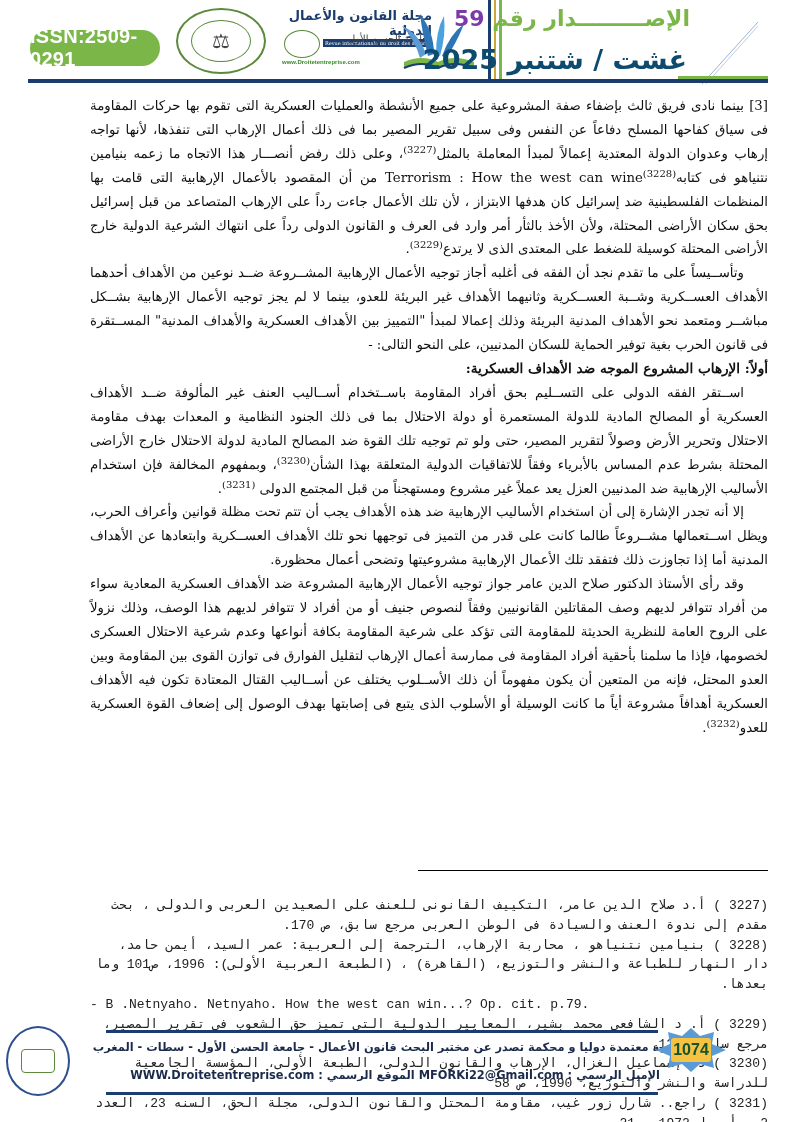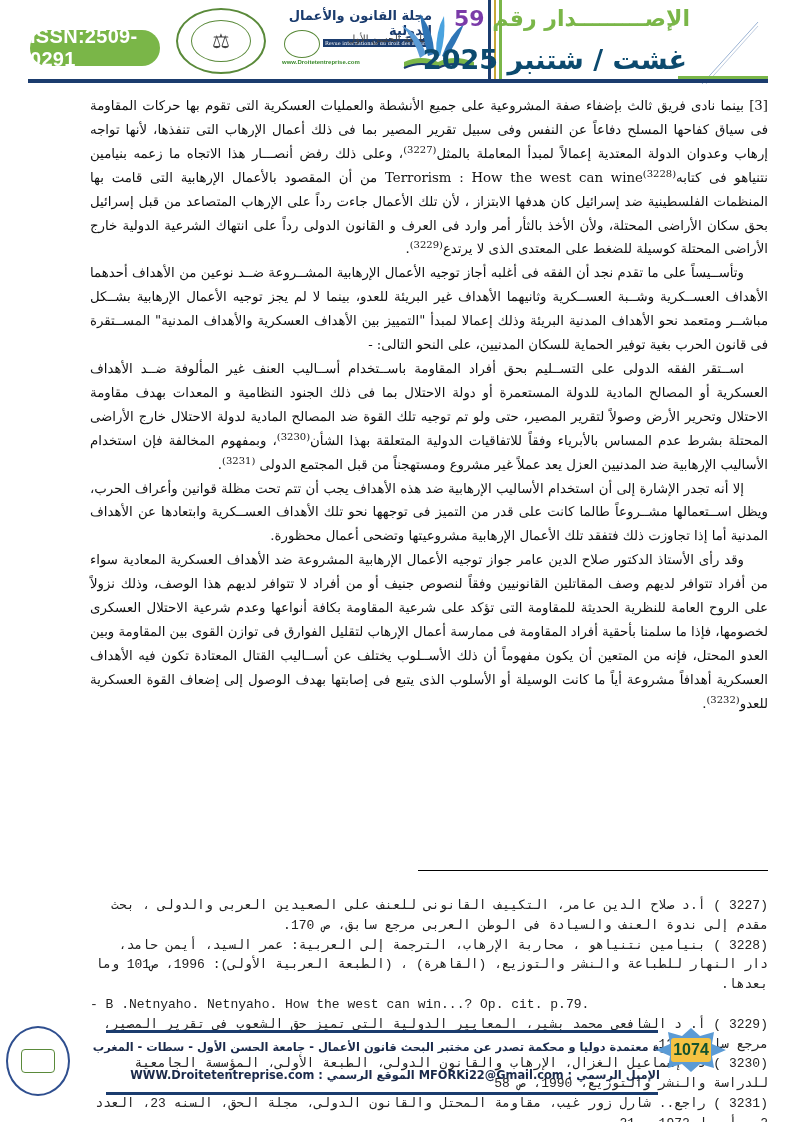--- a/index.html
+++ b/index.html
@@ -106,20 +106,21 @@
   </svg>
 
   <div class="header-rule"></div>
 </div>
 
 <div class="body-text">
   <p><span>[3] بينما نادى فريق ثالث بإضفاء صفة المشروعية على جميع الأنشطة والعمليات العسكرية التى تقوم بها حركات المقاومة فى سياق كفاحها المسلح دفاعاً عن النفس وفى سبيل تقرير المصير بما فى ذلك أعمال الإرهاب التى تنفذها، لأنها تواجه إرهاب وعدوان الدولة المعتدية إعمالاً لمبدأ المعاملة بالمثل</span><sup>(3227)</sup><span>، وعلى ذلك رفض أنصـــار هذا الاتجاه ما زعمه بنيامين نتنياهو فى كتابه</span><span>Terrorism : How the west can wine</span><sup>(3228)</sup><span> من أن المقصود بالأعمال الإرهابية التى قامت بها المنظمات الفلسطينية ضد إسرائيل كان هدفها الابتزاز ، لأن تلك الأعمال جاءت رداً على الإرهاب المتصاعد من قبل إسرائيل بحق سكان الأراضى المحتلة، ولأن الأخذ بالثأر أمر وارد فى العرف و القانون الدولى رداً على انتهاك الشرعية الدولية خارج الأراضى المحتلة كوسيلة للضغط على المعتدى الذى لا يرتدع</span><sup>(3229)</sup>.</p>
 
   <p class="indent">وتأســيساً على ما تقدم نجد أن الفقه فى أغلبه أجاز توجيه الأعمال الإرهابية المشــروعة ضــد نوعين من الأهداف أحدهما الأهداف العســكرية وشــبة العســكرية وثانيهما الأهداف غير البريئة للعدو، بينما لا لم يجز توجيه الأعمال الإرهابية بشــكل مباشــر ومتعمد نحو الأهداف المدنية البريئة وذلك إعمالا لمبدأ "التمييز بين الأهداف العسكرية والأهداف المدنية" المســتقرة فى قانون الحرب بغية توفير الحماية للسكان المدنيين، على النحو التالى: -</p>
 
+  <h3>أولاً: الإرهاب المشروع الموجه ضد الأهداف العسكرية:</h3>
 
   <p class="indent"><span>اســتقر الفقه الدولى على التســليم بحق أفراد المقاومة باســتخدام أســاليب العنف غير المألوفة ضــد الأهداف العسكرية أو المصالح المادية للدولة المستعمرة أو دولة الاحتلال بما فى ذلك الجنود النظامية و المعدات بهدف مقاومة الاحتلال وتحرير الأرض وصولاً لتقرير المصير، حتى ولو تم توجيه تلك القوة ضد المصالح المادية لدولة الاحتلال خارج الأراضى المحتلة بشرط عدم المساس بالأبرياء وفقاً للاتفاقيات الدولية المتعلقة بهذا الشأن</span><sup>(3230)</sup><span>، وبمفهوم المخالفة فإن استخدام الأساليب الإرهابية ضد المدنيين العزل يعد عملاً غير مشروع ومستهجناً من قبل المجتمع الدولى </span><sup>(3231)</sup>.</p>
 
   <p class="indent">إلا أنه تجدر الإشارة إلى أن استخدام الأساليب الإرهابية ضد هذه الأهداف يجب أن تتم تحت مظلة قوانين وأعراف الحرب، ويظل اســتعمالها مشــروعاً طالما كانت على قدر من التميز فى توجهها نحو تلك الأهداف العســكرية وابتعادها عن الأهداف المدنية أما إذا تجاوزت ذلك فتفقد تلك الأعمال الإرهابية مشروعيتها وتضحى أعمال محظورة.</p>
 
   <p class="indent"><span>وقد رأى الأستاذ الدكتور صلاح الدين عامر جواز توجيه الأعمال الإرهابية المشروعة ضد الأهداف العسكرية المعادية سواء من أفراد تتوافر لديهم وصف المقاتلين القانونيين وفقاً لنصوص جنيف أو من أفراد لا تتوافر لديهم هذا الوصف، وذلك نزولاً على الروح العامة للنظرية الحديثة للمقاومة التى تؤكد على شرعية المقاومة بكافة أنواعها وعدم شرعية الاحتلال العسكرى لخصومها، فإذا ما سلمنا بأحقية أفراد المقاومة فى ممارسة أعمال الإرهاب لتقليل الفوارق فى توازن القوى بين المقاومة وبين العدو المحتل، فإنه من المتعين أن يكون مفهوماً أن ذلك الأســلوب يختلف عن أســاليب القتال المعتادة تكون فيه الأهداف العسكرية أهدافاً مشروعة أياً ما كانت الوسيلة أو الأسلوب الذى يتبع فى إصابتها بهدف الوصول إلى إضعاف القوة العسكرية للعدو</span><sup>(3232)</sup>.</p>
 </div>
 
 <div class="fn-rule"></div>
 <div class="footnotes">

